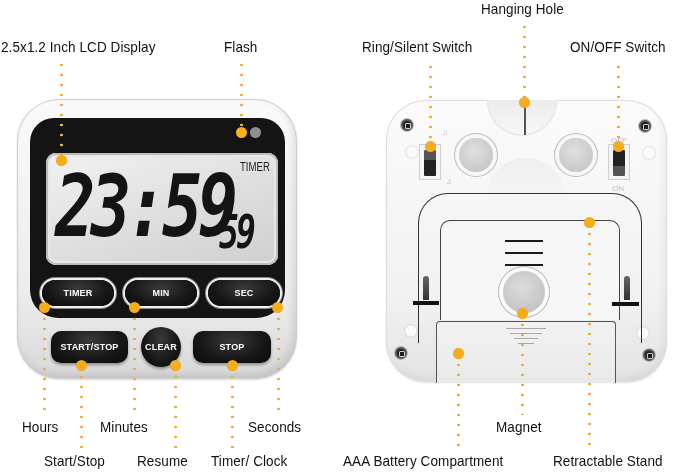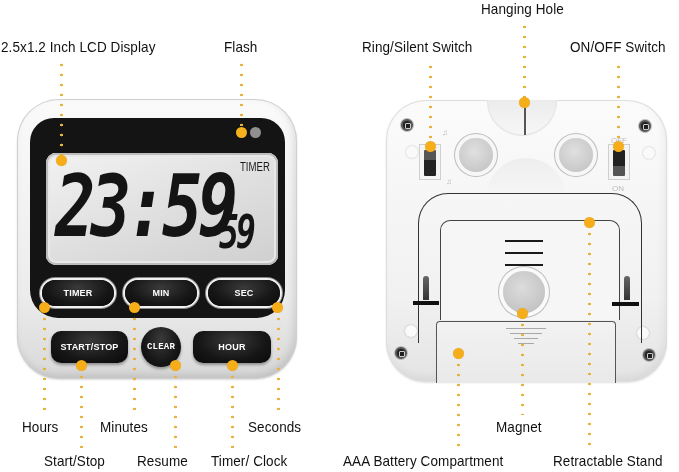--- a/index.html
+++ b/index.html
@@ -198,22 +198,22 @@
   <div class="lcd"></div>
   <div class="lcd-timer">TIMER</div>
   <div class="lcd-big">23:59</div>
   <div class="lcd-small">59</div>
 
   <div class="btn btn-ring" style="left:42px; top:280px; width:72px; height:26px;">TIMER</div>
   <div class="btn btn-ring" style="left:125px; top:280px; width:72px; height:26px;">MIN</div>
   <div class="btn btn-ring" style="left:208px; top:280px; width:72px; height:26px;">SEC</div>
 
   <div class="btn btn-pill" style="left:51px; top:331px; width:77px; height:32px; border-radius:10px;">START/STOP</div>
-  <div class="btn btn-round" style="left:141px; top:327px; width:40px; height:40px;font-family:Liberation Mono, monospace;">CLEAR</div>
-  <div class="btn btn-pill" style="left:193px; top:331px; width:78px; height:32px; border-radius:10px;">HOUR</div>
+  <div class="btn btn-round" style="left:141px; top:327px; width:40px; height:40px;">CLEAR</div>
+  <div class="btn btn-pill" style="left:193px; top:331px; width:78px; height:32px; border-radius:10px;">STOP</div>
 </div>
 
 <div>
   <div class="back-shell"></div>
   <div class="hang-notch"></div>
   <div class="hang-slot"></div>
 
   <div class="screw" style="left:401px; top:119px;"></div>
   <div class="screw" style="left:639px; top:120px;"></div>
   <div class="screw" style="left:395px; top:347px;"></div>

